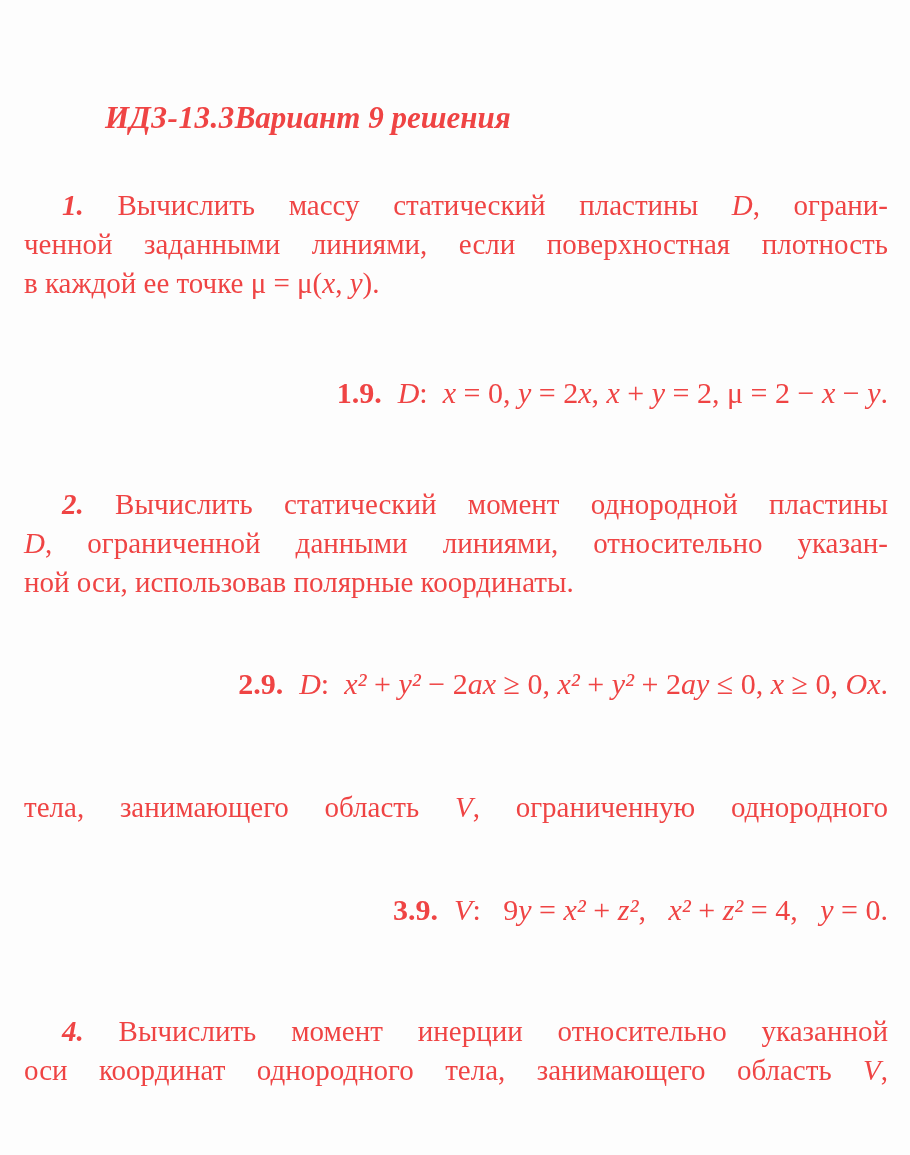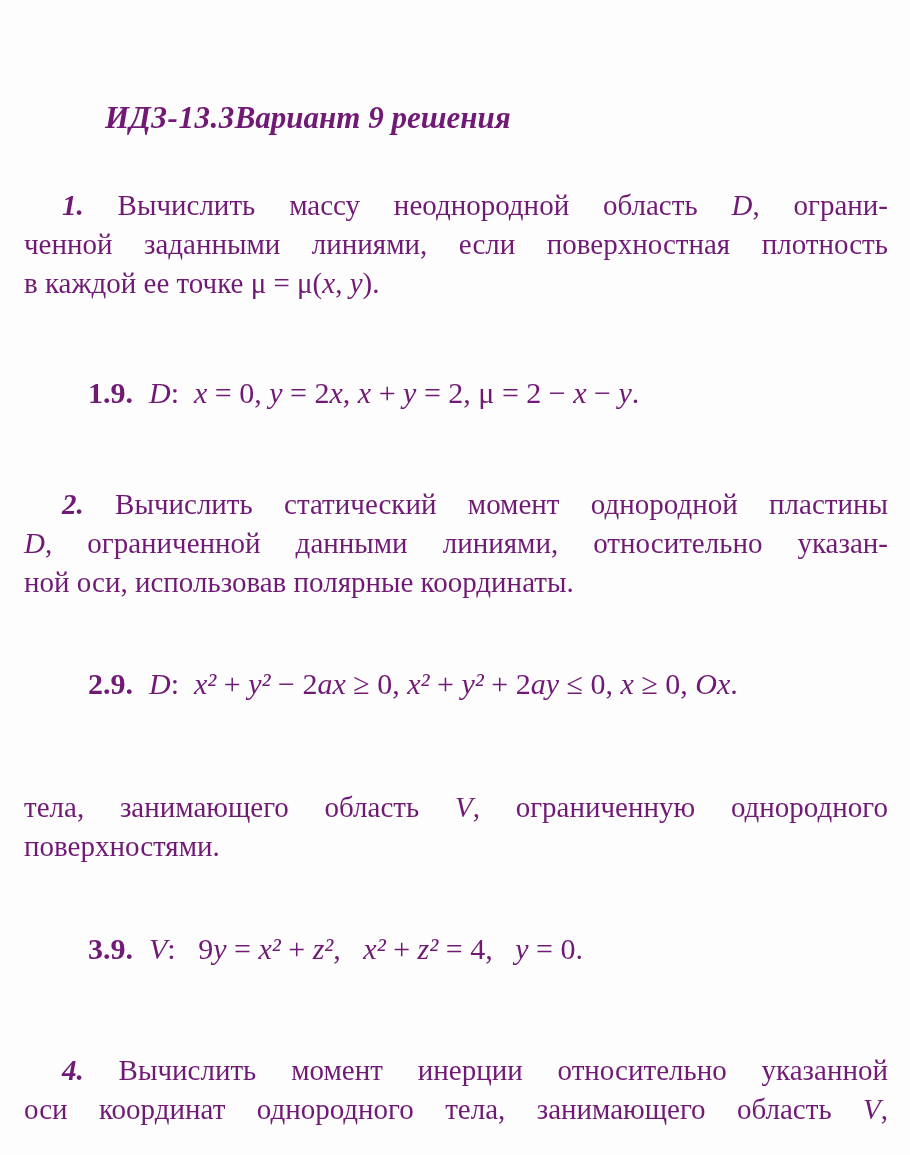--- a/index.html
+++ b/index.html
@@ -3,21 +3,21 @@
 <meta charset="utf-8">
 <style>
   html,body{margin:0;padding:0;background:#ffffff;}
   .page{
     position:relative;
     width:910px;height:1155px;
     background:#fdfdfd;
     box-sizing:border-box;
     padding:100px 22px 0 24px;
     font-family:"Liberation Serif","DejaVu Serif",serif;
-    color:#701a75;
+    color:#ef4444;
     font-size:29px;
     overflow:hidden;
   }
   .header{
     display:flex;
     align-items:baseline;
     font-weight:bold;
     font-style:italic;
     font-size:31px;
   }
@@ -31,20 +31,21 @@
     text-align-last:justify;
   }
   .text-line.last{text-align-last:left;}
   .text-line.indent{text-indent:38px;}
 
   .exercise{
     padding-left:34px;
     font-size:30px;
     line-height:44px;
     white-space:pre-wrap;
+    text-align:right;
   }
   .ex-label{font-weight:bold;margin-right:16px;}
 
   .st-1{margin-top:50px;}
   .ex-1{margin-top:24px;}
   .st-2{margin-top:26px;font-family:Liberation Serif, serif;}
   .ex-2{margin-top:16px;}
   .st-3{margin-top:38px;}
   .ex-3{margin-top:17px;}
   .st-4{margin-top:36px;}
@@ -57,42 +58,41 @@
 <body>
 
 <div class="page">
 
   <div class="header">
     <span class="course">ИДЗ-13.3</span>
     <span class="variant">Вариант 9 решения</span>
   </div>
 
   <div class="statement st-1">
-      <div class="text-line indent"><span class="seg-bi">1. </span><span class="seg-up">Вычислить массу неоднородной область </span><span class="seg-it">D</span><span class="seg-up">, ограни-</span></div>
+      <div class="text-line indent"><span class="seg-bi">1. </span><span class="seg-up">Вычислить массу статический пластины </span><span class="seg-it">D</span><span class="seg-up">, ограни-</span></div>
       <div class="text-line"><span class="seg-up">ченной заданными линиями, если поверхностная плотность</span></div>
       <div class="text-line last"><span class="seg-up">в каждой ее точке μ = μ(</span><span class="seg-it">x</span><span class="seg-up">, </span><span class="seg-it">y</span><span class="seg-up">).</span></div>
     </div>
 
   <div class="exercise ex-1">
     <span class="ex-label">1.9.</span><span class="formula"><span class="seg-it">D</span><span class="seg-up">: </span><span class="seg-it">x</span><span class="seg-up"> = 0, </span><span class="seg-it">y</span><span class="seg-up"> = 2</span><span class="seg-it">x</span><span class="seg-up">, </span><span class="seg-it">x</span><span class="seg-up"> + </span><span class="seg-it">y</span><span class="seg-up"> = 2, μ = 2 − </span><span class="seg-it">x</span><span class="seg-up"> − </span><span class="seg-it">y</span><span class="seg-up">.</span></span>
   </div>
 
   <div class="statement st-2">
       <div class="text-line indent"><span class="seg-bi">2. </span><span class="seg-up">Вычислить статический момент однородной пластины</span></div>
       <div class="text-line"><span class="seg-it">D</span><span class="seg-up">, ограниченной данными линиями, относительно указан-</span></div>
       <div class="text-line last"><span class="seg-up">ной оси, использовав полярные координаты.</span></div>
     </div>
 
   <div class="exercise ex-2">
     <span class="ex-label">2.9.</span><span class="formula"><span class="seg-it">D</span><span class="seg-up">: </span><span class="seg-it">x²</span><span class="seg-up"> + </span><span class="seg-it">y²</span><span class="seg-up"> − 2</span><span class="seg-it">ax</span><span class="seg-up"> ≥ 0, </span><span class="seg-it">x²</span><span class="seg-up"> + </span><span class="seg-it">y²</span><span class="seg-up"> + 2</span><span class="seg-it">ay</span><span class="seg-up"> ≤ 0, </span><span class="seg-it">x</span><span class="seg-up"> ≥ 0, </span><span class="seg-it">Ox</span><span class="seg-up">.</span></span>
   </div>
 
   <div class="statement st-3">
       <div class="text-line"><span class="seg-up">тела, занимающего область </span><span class="seg-it">V</span><span class="seg-up">, ограниченную однородного</span></div>
-      <div class="text-line last"><span class="seg-up">поверхностями.</span></div>
     </div>
 
   <div class="exercise ex-3">
     <span class="ex-label">3.9.</span><span class="formula"><span class="seg-it">V</span><span class="seg-up">:  9</span><span class="seg-it">y</span><span class="seg-up"> = </span><span class="seg-it">x²</span><span class="seg-up"> + </span><span class="seg-it">z²</span><span class="seg-up">,  </span><span class="seg-it">x²</span><span class="seg-up"> + </span><span class="seg-it">z²</span><span class="seg-up"> = 4,  </span><span class="seg-it">y</span><span class="seg-up"> = 0.</span></span>
   </div>
 
   <div class="statement st-4">
       <div class="text-line indent"><span class="seg-bi">4. </span><span class="seg-up">Вычислить момент инерции относительно указанной</span></div>
       <div class="text-line"><span class="seg-up">оси координат однородного тела, занимающего область </span><span class="seg-it">V</span><span class="seg-up">,</span></div>
     </div>

